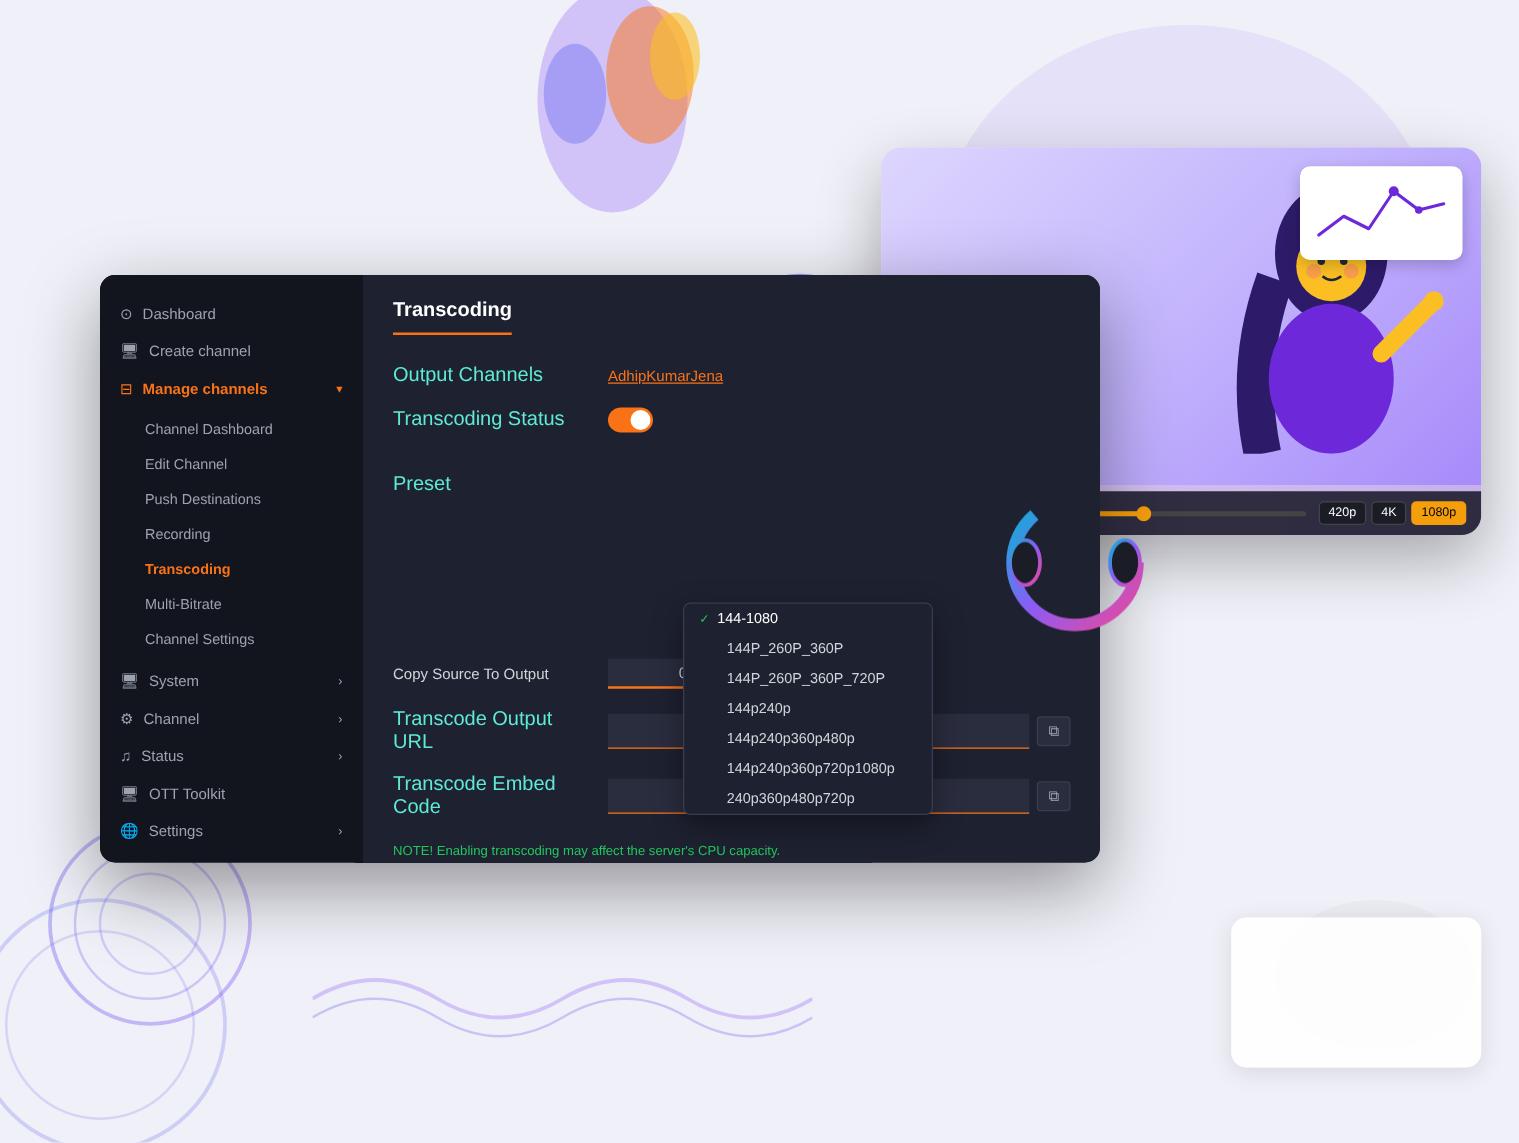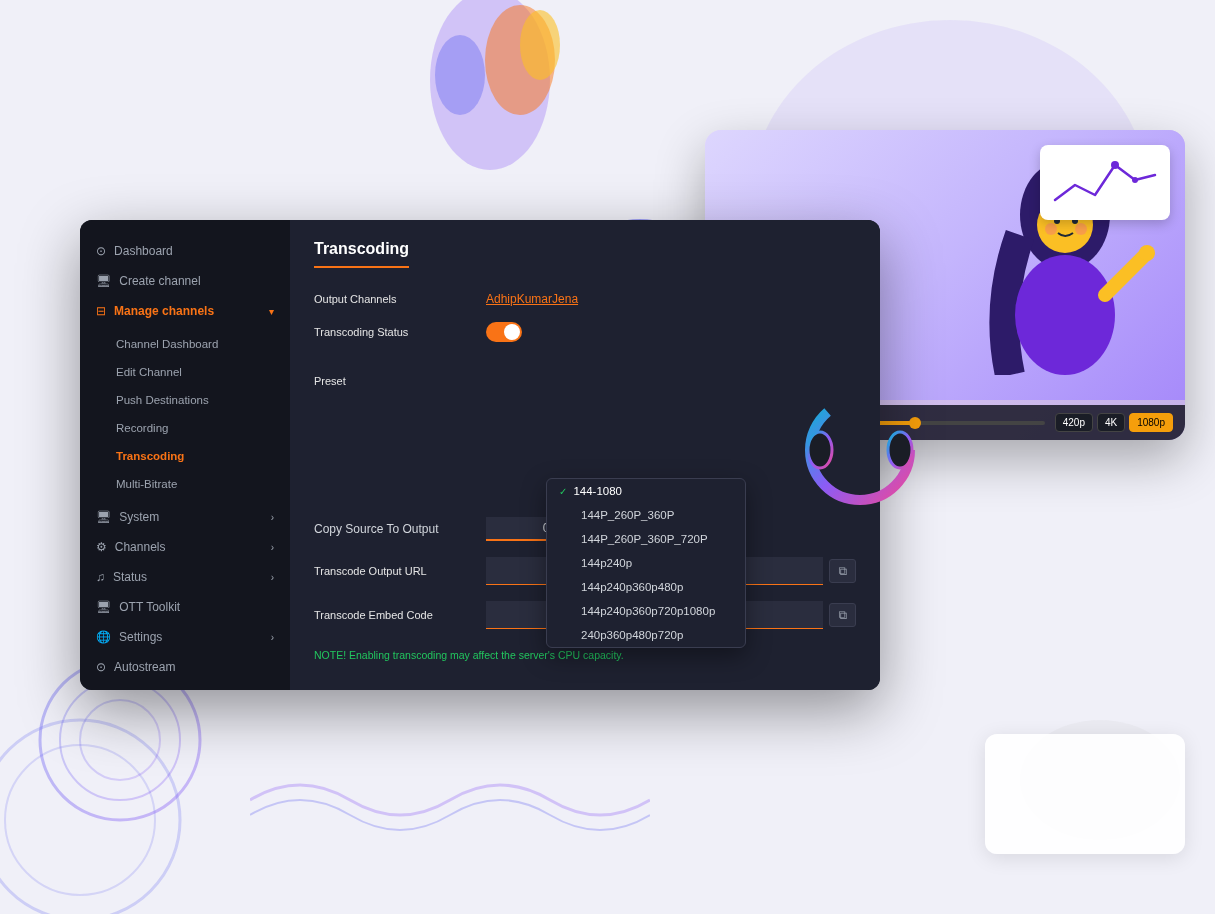--- a/index.html
+++ b/index.html
@@ -111,22 +111,22 @@
       gap: 16px;
     }
 
     .form-row {
       display: flex;
       align-items: center;
       gap: 12px;
     }
 
     .form-label {
-      color: #e5e5e5;
-      font-size: 11px;
+      color: #5eead4;
+      font-size: 16px;
       width: 160px;
       flex-shrink: 0;
     }
 
     .form-value {
       color: #f97316;
       font-size: 12px;
       text-decoration: underline;
       cursor: pointer;
     }
@@ -228,21 +228,21 @@
 
     .note-text {
       color: #22c55e;
       font-size: 10.5px;
       margin-top: 4px;
     }
 
     
     .video-card {
       position: absolute;
-      top: 130px;
+      top: 118px;
       right: 30px;
       width: 480px;
       height: 310px;
       background: linear-gradient(135deg, #e8d5f5 0%, #c4b0e8 100%);
       border-radius: 16px;
       overflow: hidden;
       box-shadow: 0 20px 50px rgba(0,0,0,0.3);
       z-index: 5;
     }
 
@@ -361,30 +361,33 @@
       </div>
       <div class="sidebar-item sidebar-child">
         <span>Recording</span>
       </div>
       <div class="sidebar-item sidebar-child active-item">
         <span>Transcoding</span>
       </div>
       <div class="sidebar-item sidebar-child">
         <span>Multi-Bitrate</span>
       </div>
+      <div class="sidebar-item sidebar-child">
+        <span>Channel Settings</span>
+      </div>
     </div>
 
     <div class="sidebar-item">
       <span>🖥</span>
       <span>System</span>
       <span class="chevron-icon" style="margin-left:auto">›</span>
     </div>
     <div class="sidebar-item">
       <span>⚙</span>
-      <span>Channels</span>
+      <span>Channel</span>
       <span class="chevron-icon" style="margin-left:auto">›</span>
     </div>
     <div class="sidebar-item">
       <span>♫</span>
       <span>Status</span>
       <span class="chevron-icon" style="margin-left:auto">›</span>
     </div>
     <div class="sidebar-item">
       <span>🖥</span>
       <span>OTT Toolkit</span>

